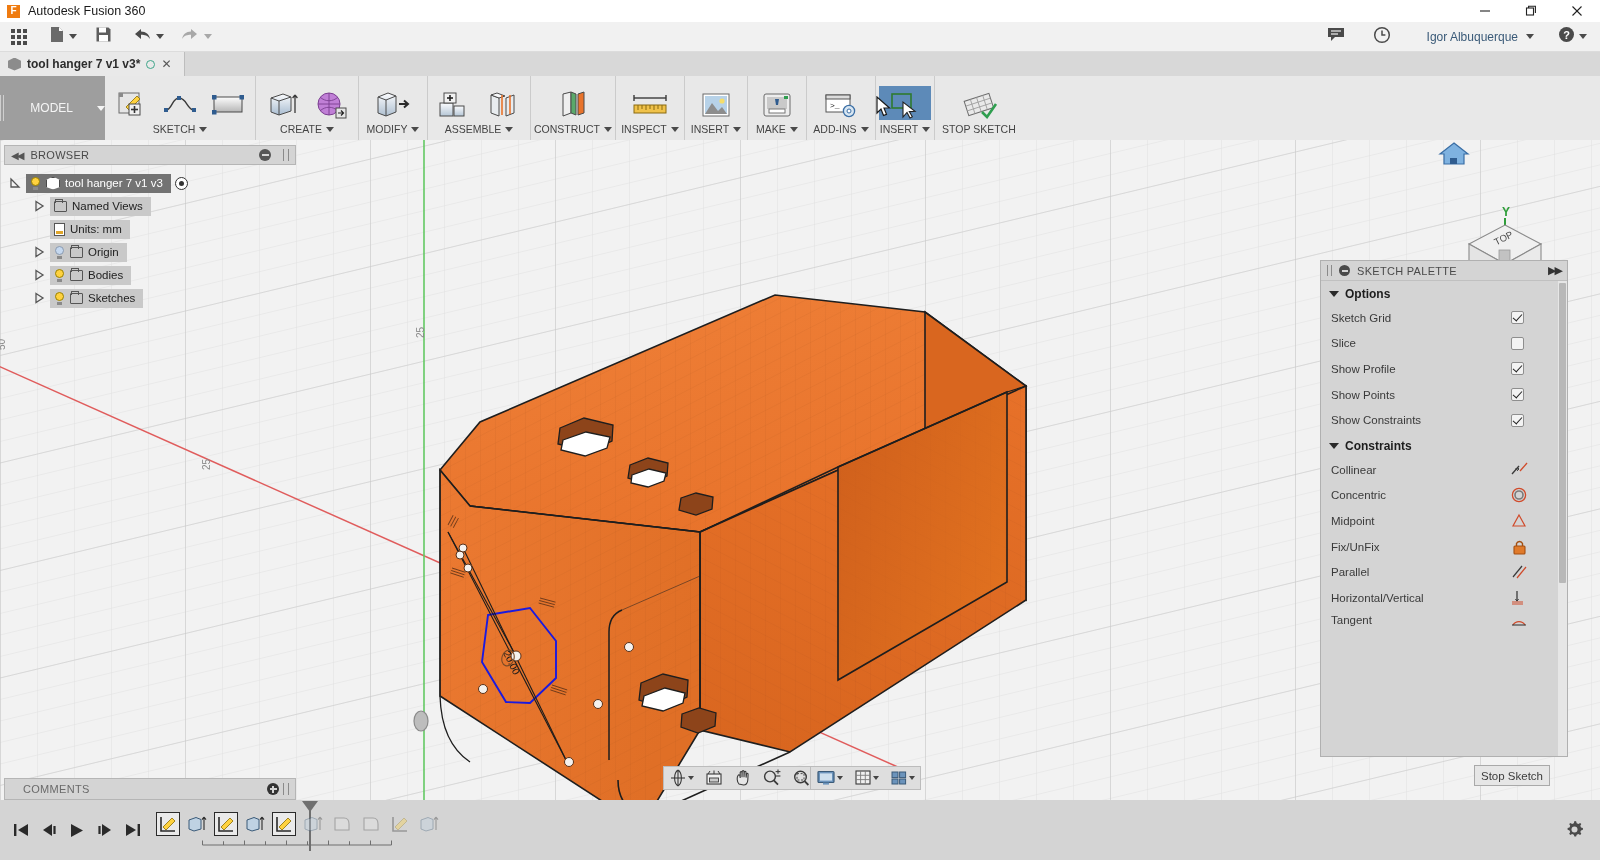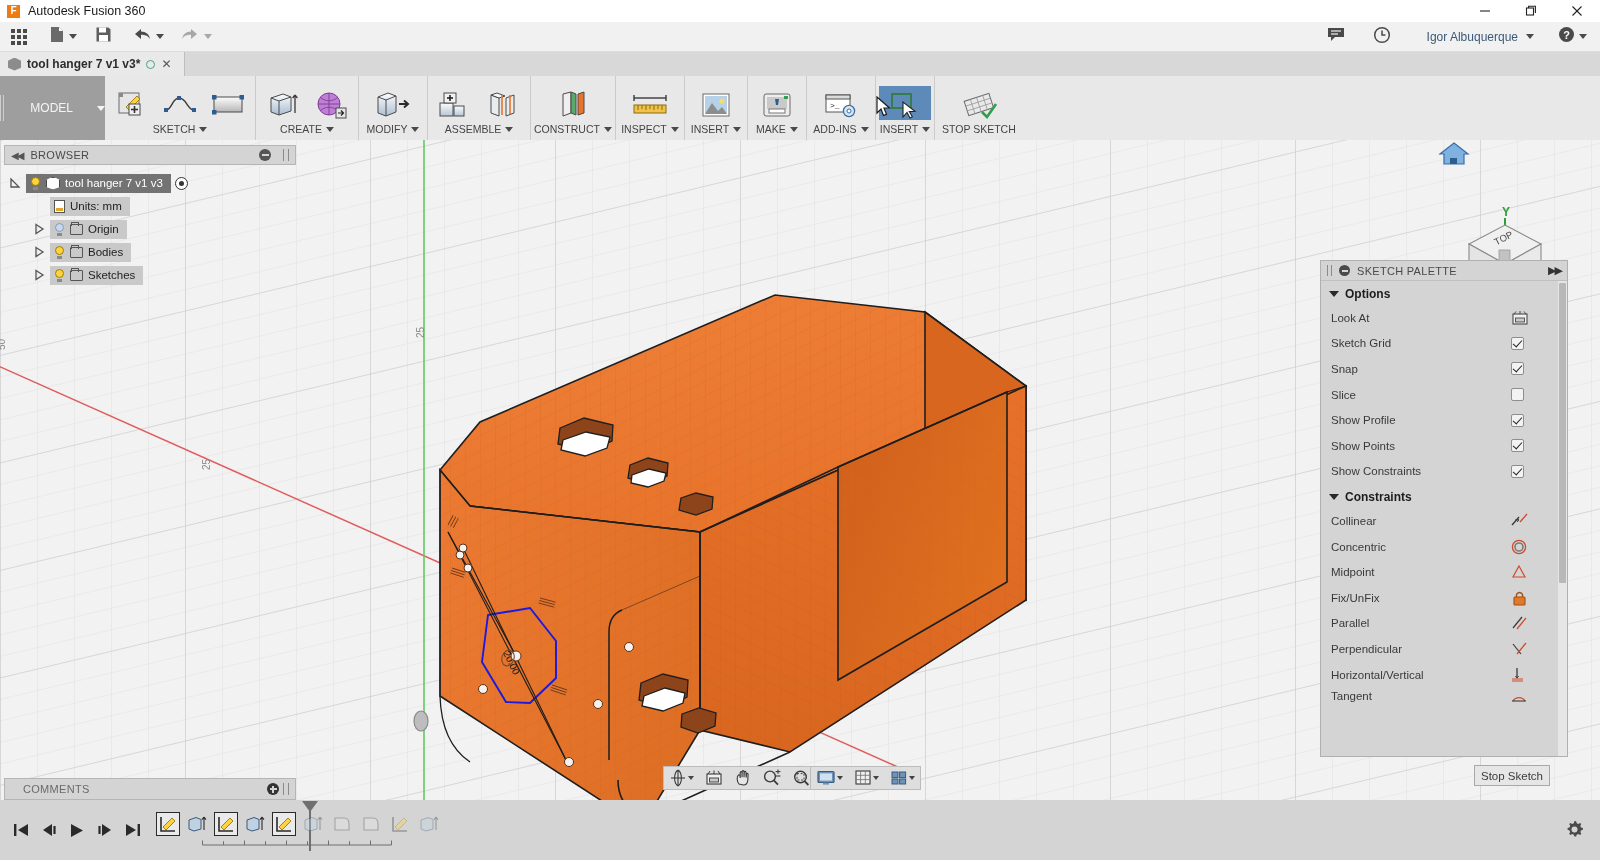--- a/index.html
+++ b/index.html
@@ -836,20 +836,31 @@
               <i class="s"></i>
             </span>
           <span class="cubeicon"></span>
           <span>tool hanger 7 v1 v3</span>
         </span>
         <span class="radio-o">
             <i></i>
           </span>
       </div>
 
+      <div class="tnode" style="padding-left:24px">
+        <span class="tw">
+          <svg width="11" height="12" viewBox="0 0 11 12">
+              <path d="M2 1.5 L9 6 L2 10.5 Z" fill="none" stroke="#555" stroke-width="1.3"></path>
+            </svg>
+        </span>
+        <span class="tchip">
+          <span class="folder"></span>
+          <span>Named Views</span>
+        </span>
+      </div>
 
       <div class="tnode" style="padding-left:46px">
         <span class="tchip">
           <span class="docicon"></span>
           <span>Units: mm</span>
         </span>
       </div>
 
       <div class="tnode" style="padding-left:24px">
         <span class="tw">
@@ -917,39 +928,23 @@
       <span class="pal-expand">▶▶</span>
     </div>
 
     <div class="pal-body">
 
       <div class="sect-head">
         <span class="tri-down"></span>
         <span class="cap">Options</span>
       </div>
 
-      <div class="pal-row">
-        <span class="lbl">Look At</span>
-        <span class="ctl">
-          <svg width="18" height="16" viewBox="0 0 18 16">
-            <rect x="2" y="4" width="14" height="10" fill="#f0f0f0" stroke="#4a4a4a" stroke-width="1.1"></rect>
-            <rect x="4.5" y="8" width="9" height="4" fill="#c9c9c9" stroke="#4a4a4a" stroke-width=".9"></rect>
-            <path d="M3 4 L5 1.5 M9 4 L9 1 M15 4 L13 1.5" stroke="#4a4a4a" stroke-width="1"></path>
-          </svg>
-        </span>
-      </div>
 
       <div class="pal-row">
         <span class="lbl">Sketch Grid</span>
-        <span class="ctl">
-            <span class="chk on"></span>
-          </span>
-      </div>
-      <div class="pal-row">
-        <span class="lbl">Snap</span>
         <span class="ctl">
             <span class="chk on"></span>
           </span>
       </div>
       <div class="pal-row">
         <span class="lbl">Slice</span>
         <span class="ctl">
             <span class="chk"></span>
           </span>
       </div>
@@ -1012,29 +1007,20 @@
           <path d="M5.5 7 V4.6 A3.2 3.2 0 0 1 11.5 4.6 V7" fill="none" stroke="#a44e10" stroke-width="1.4"></path>
             </svg>
           </span>
       </div>
       <div class="pal-row">
         <span class="lbl">Parallel</span>
         <span class="ctl">
             <svg width="18" height="16" viewBox="0 0 18 16">
           <line x1="2" y1="13" x2="11" y2="2" stroke="#3a3a3a" stroke-width="1.2"></line>
           <line x1="6" y1="14" x2="15" y2="3" stroke="#d04a2a" stroke-width="1.2"></line>
-            </svg>
-          </span>
-      </div>
-      <div class="pal-row">
-        <span class="lbl">Perpendicular</span>
-        <span class="ctl">
-            <svg width="18" height="16" viewBox="0 0 18 16">
-          <line x1="2" y1="3" x2="10" y2="13" stroke="#3a3a3a" stroke-width="1.2"></line>
-          <line x1="15" y1="2" x2="6" y2="13" stroke="#d04a2a" stroke-width="1.2"></line>
             </svg>
           </span>
       </div>
       <div class="pal-row">
         <span class="lbl">Horizontal/Vertical</span>
         <span class="ctl">
             <svg width="18" height="16" viewBox="0 0 18 16">
           <line x1="6" y1="1" x2="6" y2="11" stroke="#3a3a3a" stroke-width="1.3"></line>
           <path d="M4.4 9 L6 11.2 L7.6 9" fill="none" stroke="#3a3a3a" stroke-width="1"></path>
           <g stroke="#d04a2a" stroke-width="1">

